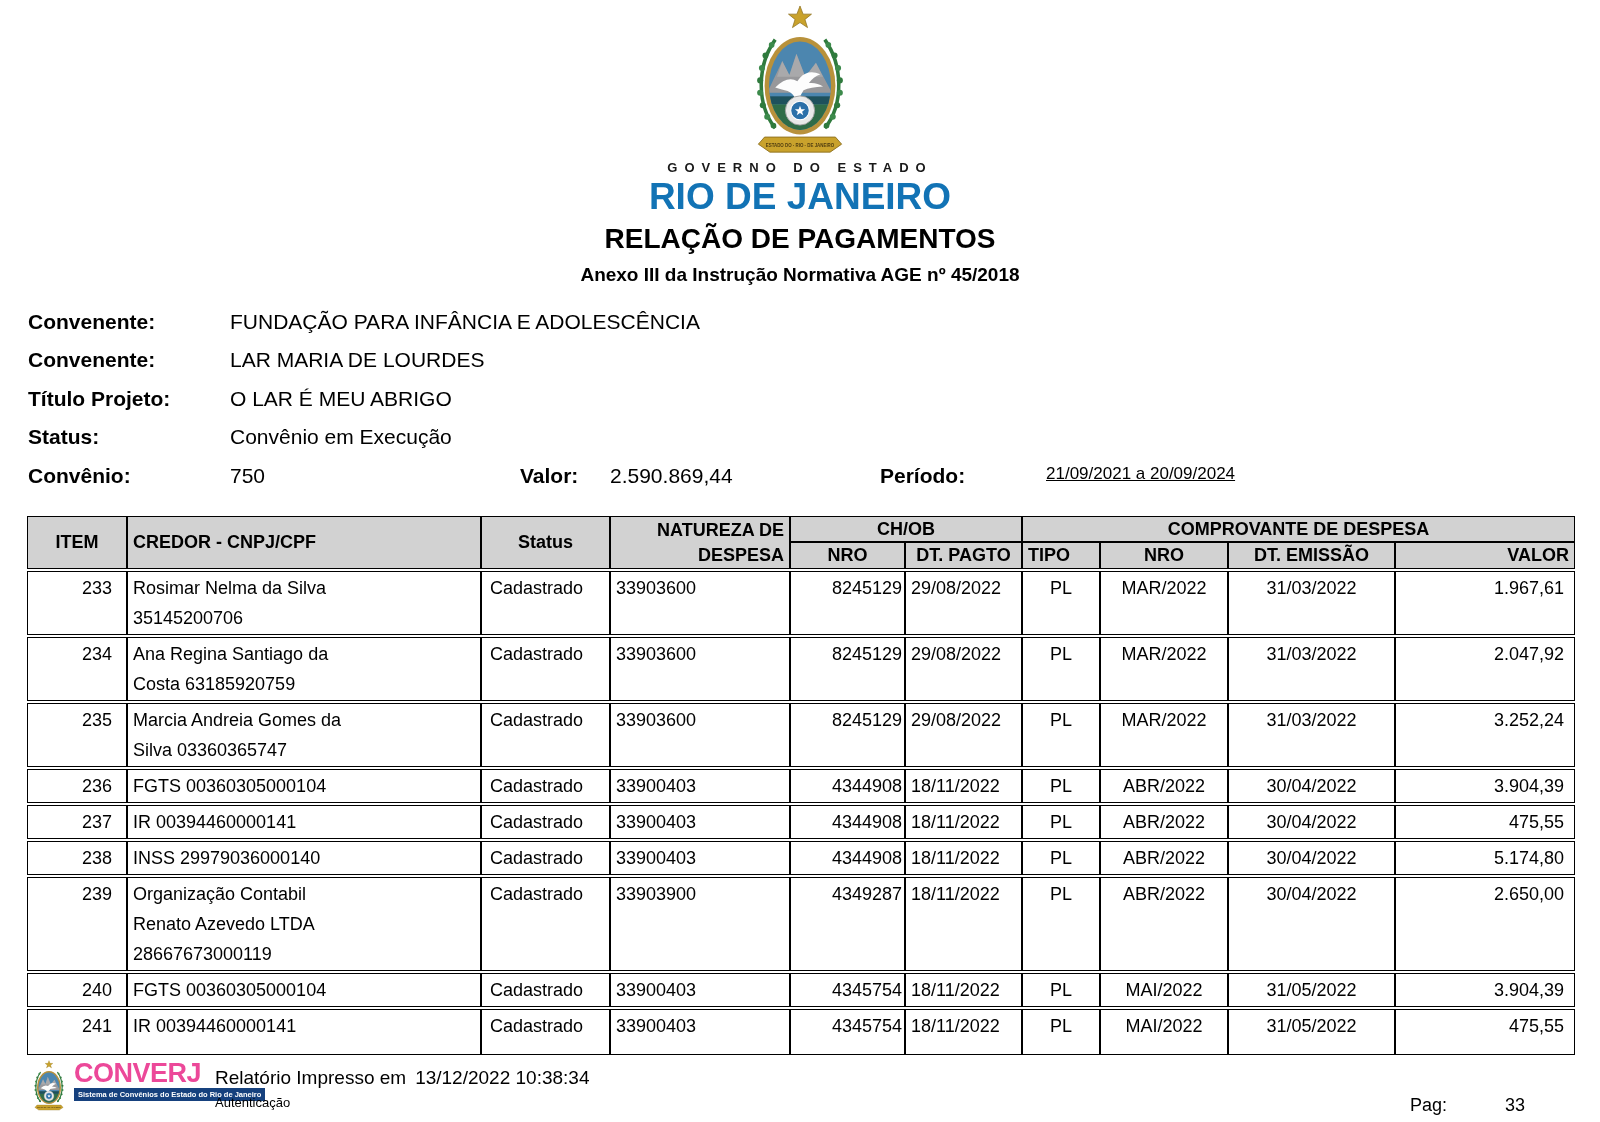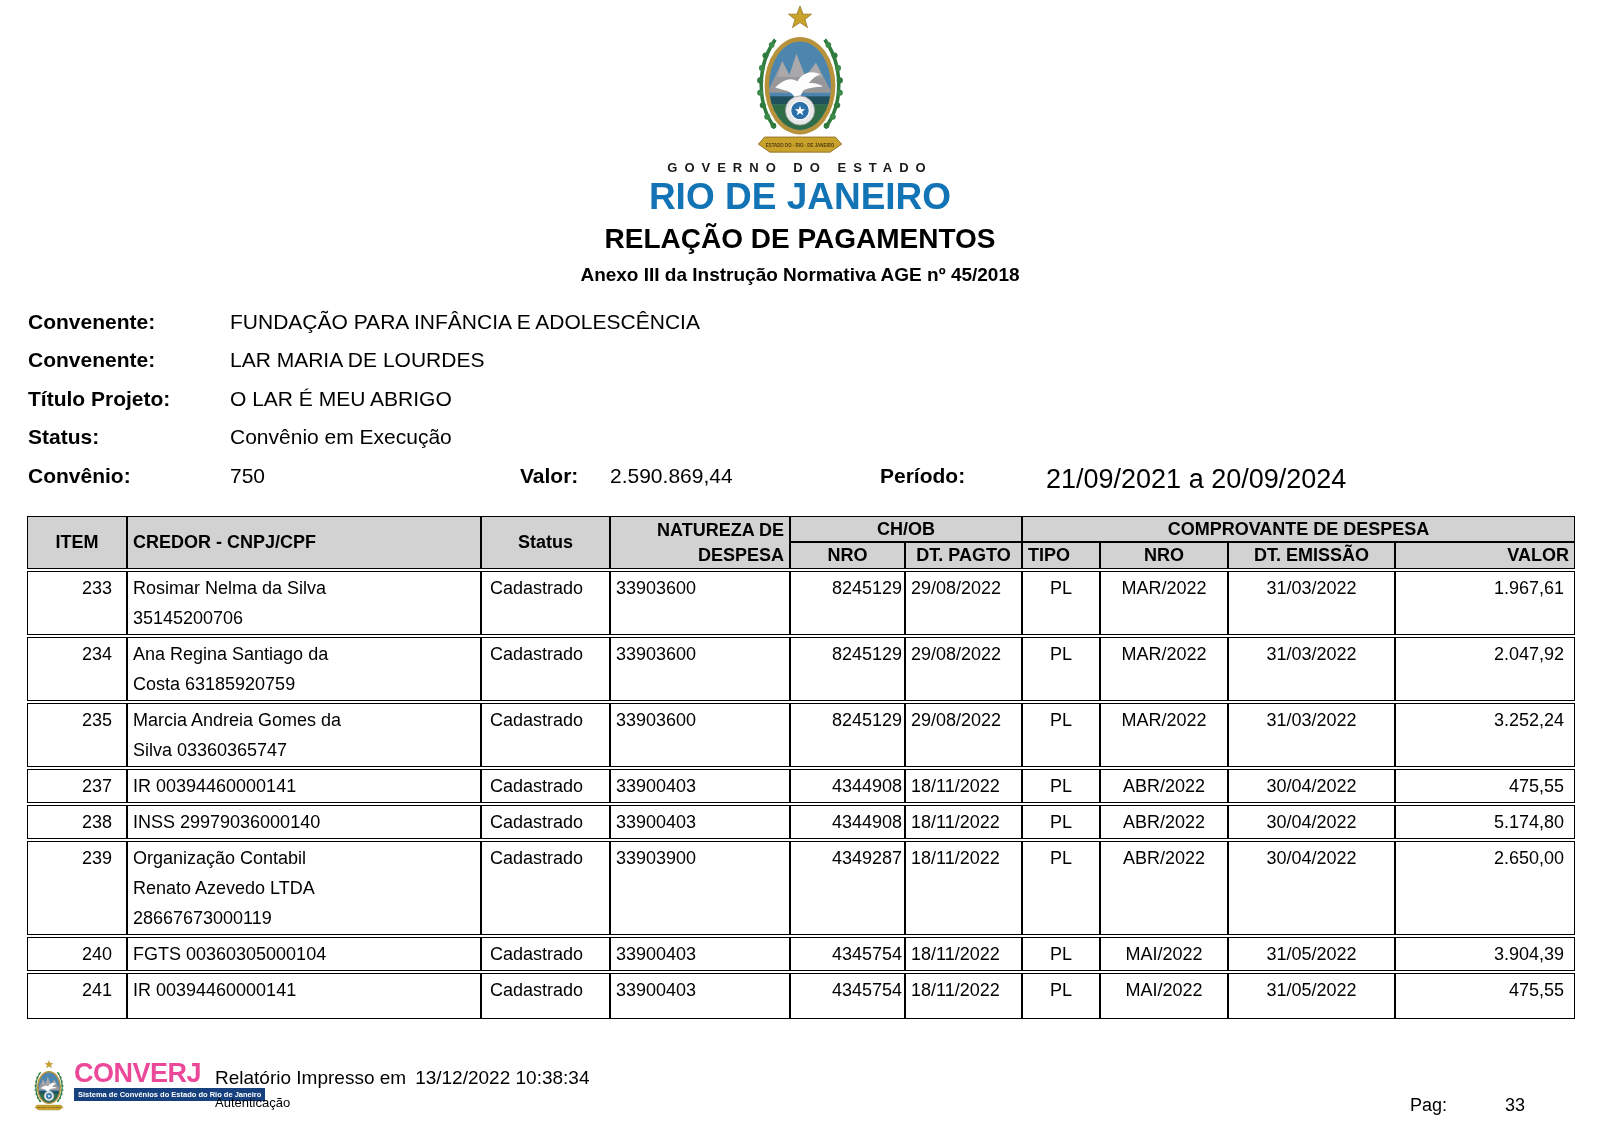--- a/index.html
+++ b/index.html
@@ -16,21 +16,21 @@
 
   
   .meta { position: absolute; left: 28px; top: 310px; width: 1550px; height: 192px; }
   .meta-row { position: absolute; left: 0; width: 1550px; height: 32px; white-space: nowrap; }
   .meta-row .lbl { position: absolute; left: 0; font-size: 21px; font-weight: bold; }
   .meta-row .val { position: absolute; left: 202px; font-size: 21px; }
   .m1 { top: 0; } .m2 { top: 38px; } .m3 { top: 77px; } .m4 { top: 115px; } .m5 { top: 154px; }
   .m5 .lbl-valor { position: absolute; left: 492px; font-size: 21px; font-weight: bold; }
   .m5 .val-valor { position: absolute; left: 582px; font-size: 21px; }
   .m5 .lbl-periodo { position: absolute; left: 852px; font-size: 21px; font-weight: bold; }
-  .m5 .val-periodo { position: absolute; left: 1018px; font-size: 27px; }
+  .m5 .val-periodo { position: absolute; left: 1018px; font-size: 17px; text-decoration: underline; }
 
   
   .table-wrap { position: absolute; left: 27px; top: 516px; width: 1548px; }
   table { table-layout: fixed; width: 1548px; }
   .hdr-table { border-collapse: separate; border-spacing: 0; }
   .hdr-table th { background: #D2D2D2; border: 1px solid #000; font-size: 18px; font-weight: bold;
                   padding: 0 5px; overflow: hidden; }
   th.g-span { height: 51px; vertical-align: middle; }
   th.g-top  { height: 24px; vertical-align: middle; text-align: center; }
   th.g-sub  { height: 25px; vertical-align: middle; }
@@ -238,20 +238,32 @@
       <td class="c-status">Cadastrado</td>
       <td class="c-natureza">33903600</td>
       <td class="c-chnro">8245129</td>
       <td class="c-dtpagto">29/08/2022</td>
       <td class="c-tipo">PL</td>
       <td class="c-compnro">MAR/2022</td>
       <td class="c-dtemissao">31/03/2022</td>
       <td class="c-valor">3.252,24</td>
     </tr>
           <tr>
+      <td class="c-item">236</td>
+      <td class="c-credor">FGTS 00360305000104</td>
+      <td class="c-status">Cadastrado</td>
+      <td class="c-natureza">33900403</td>
+      <td class="c-chnro">4344908</td>
+      <td class="c-dtpagto">18/11/2022</td>
+      <td class="c-tipo">PL</td>
+      <td class="c-compnro">ABR/2022</td>
+      <td class="c-dtemissao">30/04/2022</td>
+      <td class="c-valor">3.904,39</td>
+    </tr>
+          <tr>
       <td class="c-item">237</td>
       <td class="c-credor">IR 00394460000141</td>
       <td class="c-status">Cadastrado</td>
       <td class="c-natureza">33900403</td>
       <td class="c-chnro">4344908</td>
       <td class="c-dtpagto">18/11/2022</td>
       <td class="c-tipo">PL</td>
       <td class="c-compnro">ABR/2022</td>
       <td class="c-dtemissao">30/04/2022</td>
       <td class="c-valor">475,55</td>

